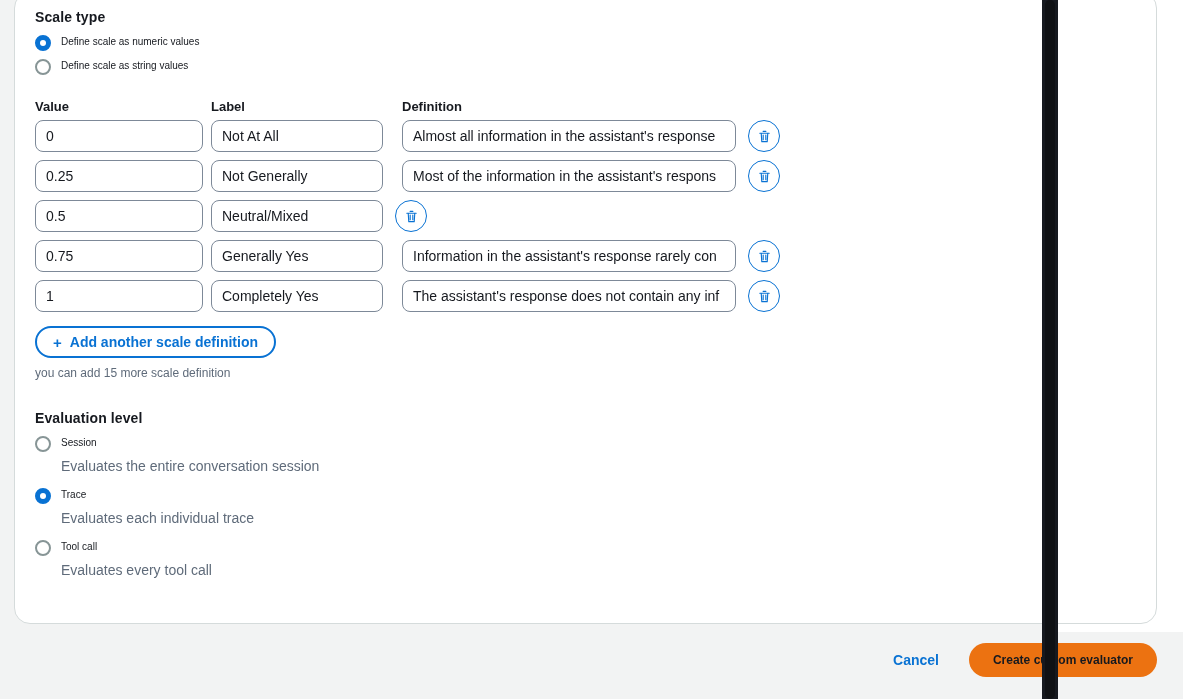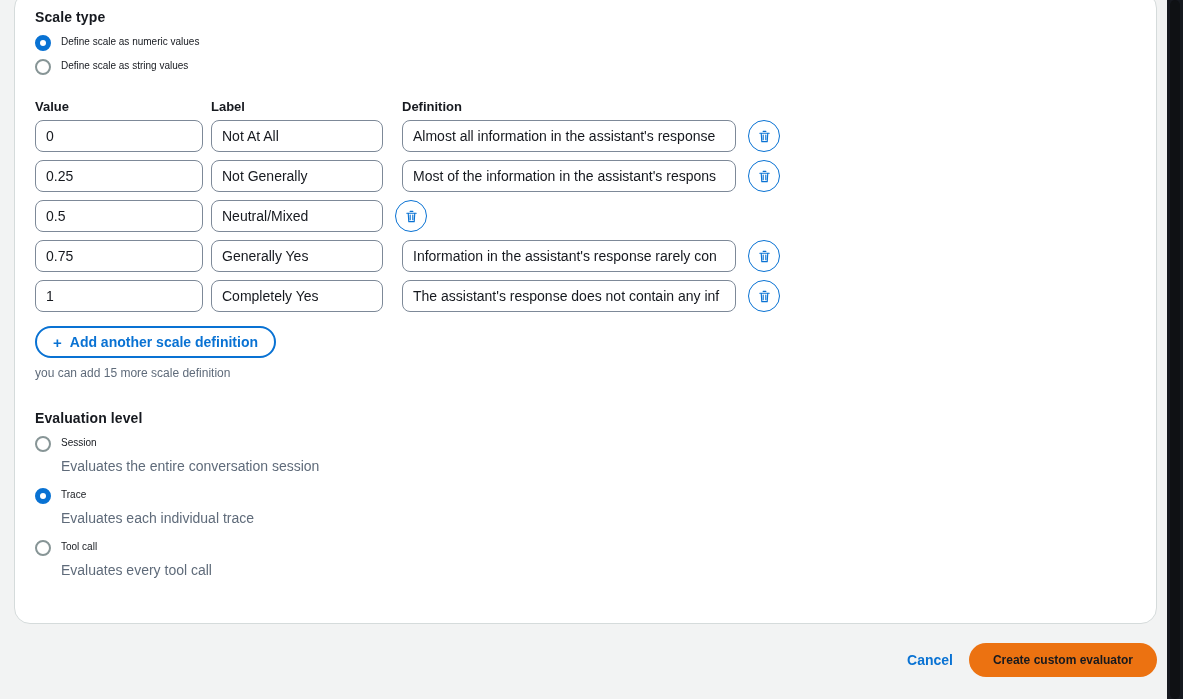--- a/index.html
+++ b/index.html
@@ -11,21 +11,21 @@
   body {
     width: 1183px;
     height: 699px;
     position: relative;
     overflow: hidden;
   }
 
   .page {
     position: absolute;
     left: 0; top: 0;
-    width: 1183px;
+    width: 1058px;
     height: 699px;
     background: #f2f3f3;
   }
 
   
   .card {
     position: absolute;
     left: 14px;
     top: -8px;
     width: 1143px;
@@ -199,21 +199,21 @@
     width: 1183px;
     height: 67px;
     background: #f2f3f3;
   }
   .footer-actions {
     position: absolute;
     right: 26px;
     top: 11px;
     display: flex;
     align-items: center;
-    gap: 12px;
+    gap: 26px;
   }
   .cancel-link {
     color: #0972d3;
     font-size: 14px;
     font-weight: bold;
     cursor: pointer;
     background: none;
     border: none;
     padding: 6px 4px;
   }

